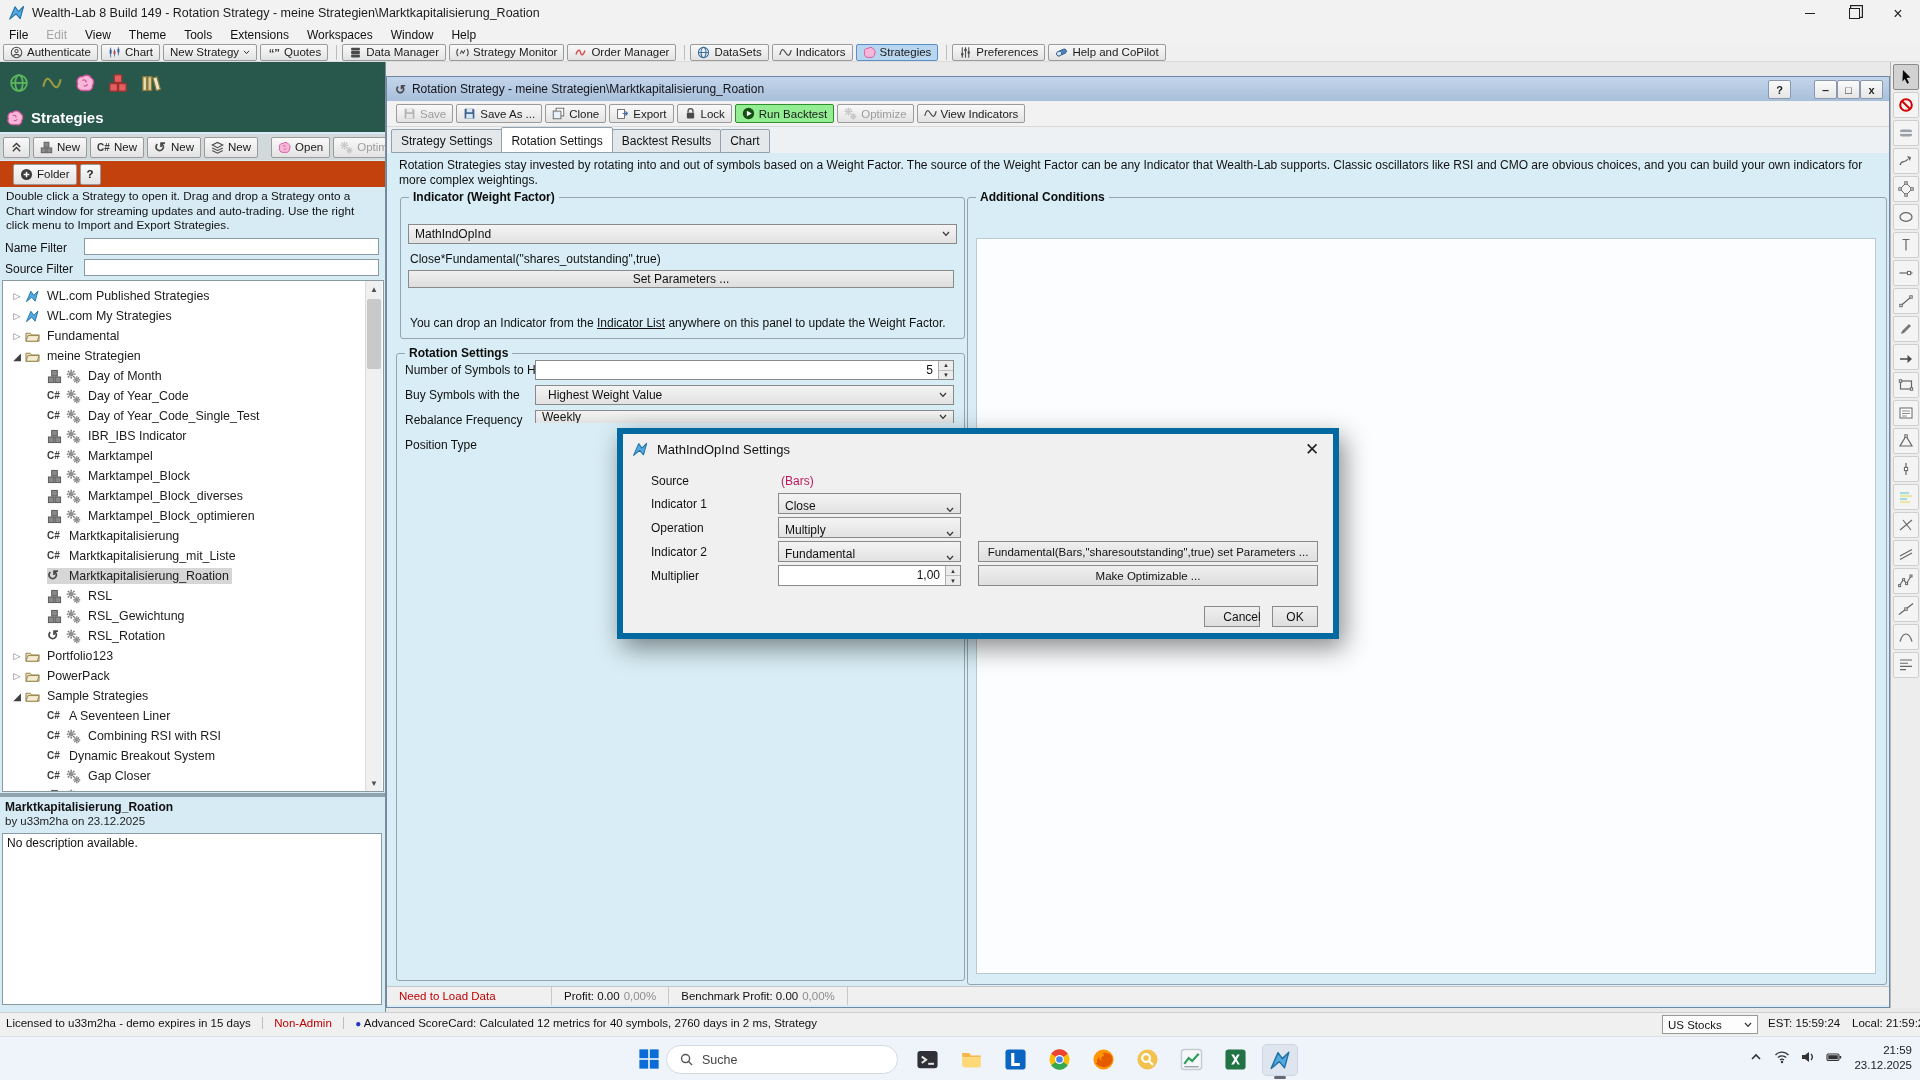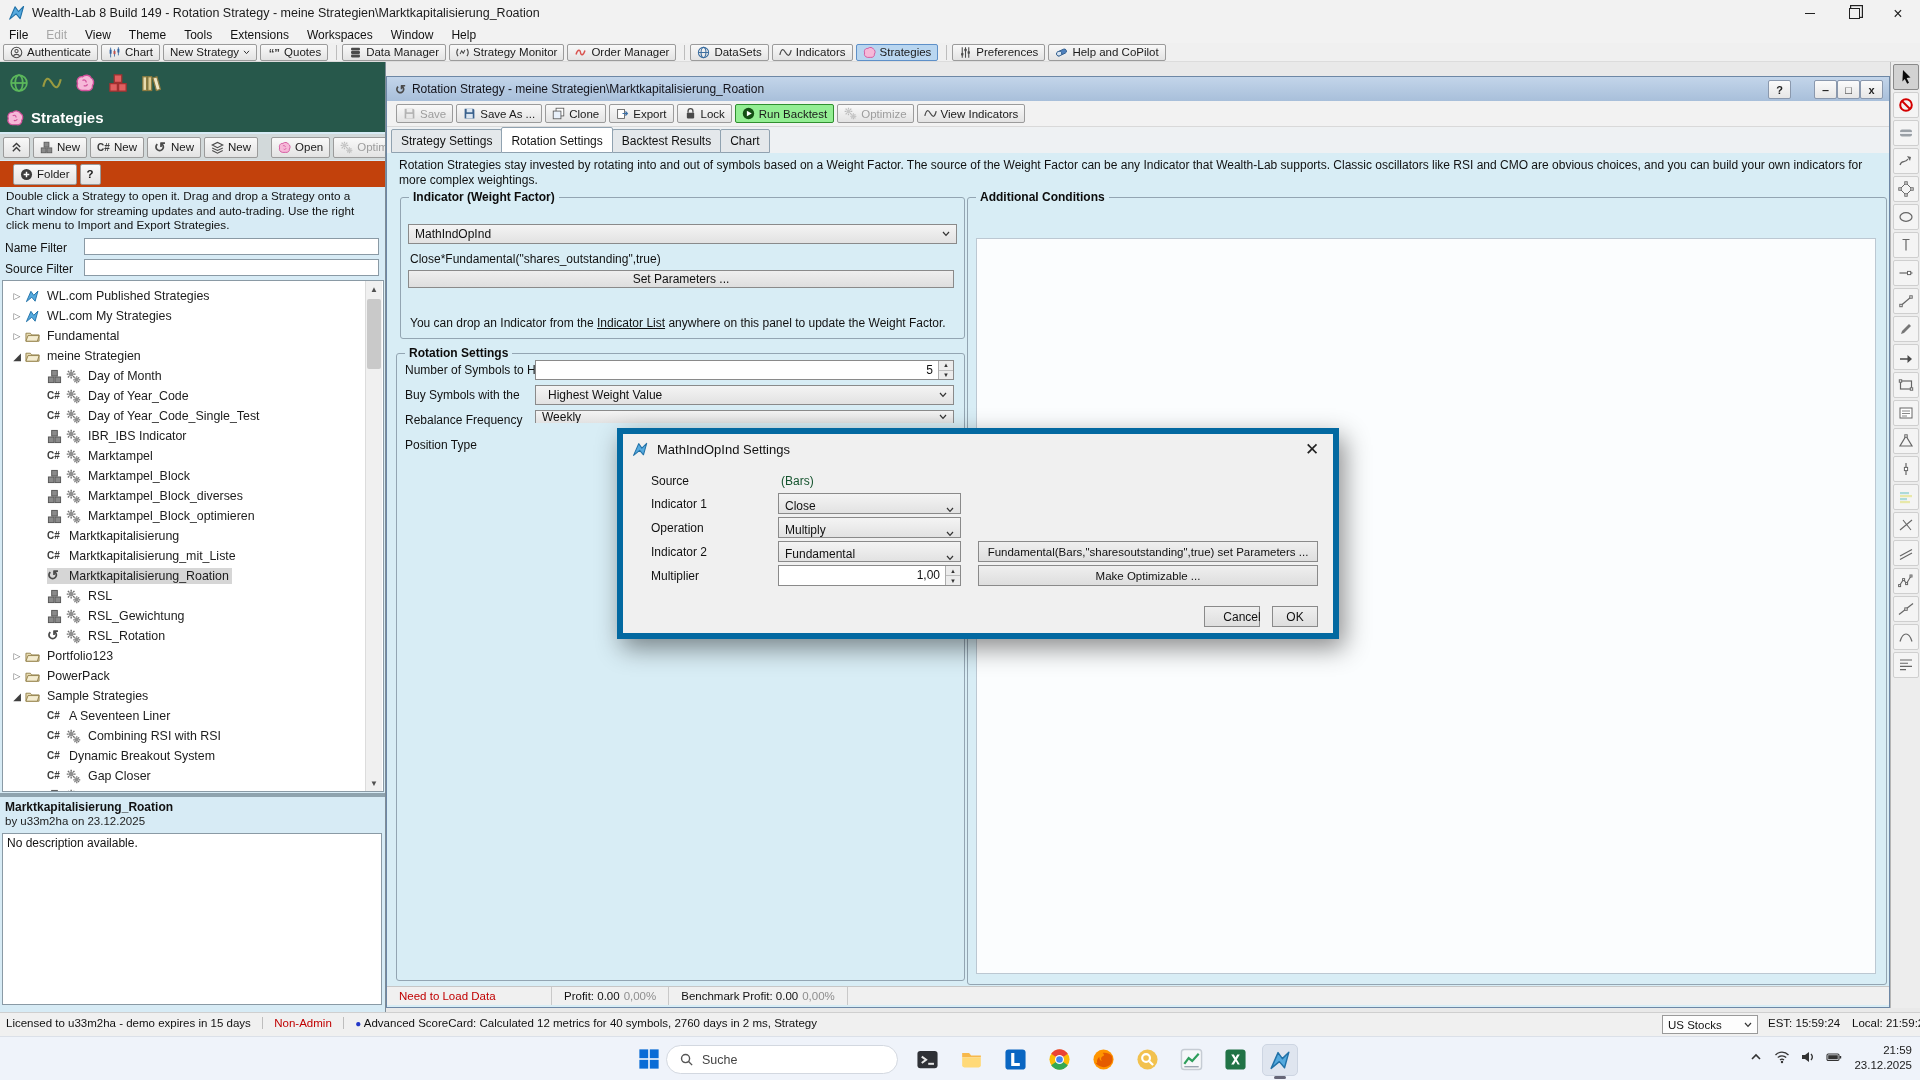--- a/index.html
+++ b/index.html
@@ -88,21 +88,21 @@
   #docstatus .seg{padding:0 12px;border-right:1px solid #c9c9c9;height:100%;display:flex;align-items:center;gap:4px;}
   .redtxt{color:#c00000;}
   .graytxt{color:#8e8e8e;}
 
   
   #dialog{left:617px;top:428px;width:710px;height:199px;background:#f0f0f0;border:6px solid #0369a1;box-shadow:5px 9px 24px rgba(0,0,0,.45);z-index:50;}
   #dlgtitle{position:absolute;left:0;top:0;width:100%;height:30px;display:flex;align-items:center;gap:8px;padding-left:9px;box-sizing:border-box;}
   #dlgtitle .t{font-size:13px;color:#111;}
   #dlgclose{position:absolute;right:8px;top:2px;width:26px;height:26px;display:flex;align-items:center;justify-content:center;font-size:17px;color:#222;}
   .dlbl{position:absolute;left:28px;font-size:12px;color:#111;}
-  .dval{position:absolute;left:158px;font-size:12px;color:#14532d;}
+  .dval{position:absolute;left:158px;font-size:12px;color:#be185d;}
   #dialog .combo{left:155px;width:183px;height:21px;align-items:flex-end;}
   #dialog .sidebtn{left:355px;width:340px;height:21px;font-size:11.5px;}
   #dlgcancel{left:581px;top:172px;width:56px;height:21px;padding-left:20px;}
   #dlgok{left:649px;top:172px;width:46px;height:21px;}
 
   
   #rightstrip{left:1890px;top:62px;width:30px;height:946px;background:#ededed;border-left:1px solid #b5b5b5;box-sizing:border-box;}
   .rtool{width:24px;height:24px;margin:2px auto 2px auto;border:1px solid #cfcfcf;border-radius:2px;display:flex;align-items:center;justify-content:center;background:#f4f4f4;}
   .rtool.selected{background:#d2d2d2;border-color:#8a8a8a;}
   .rtool .ic{width:16px;height:16px;}

